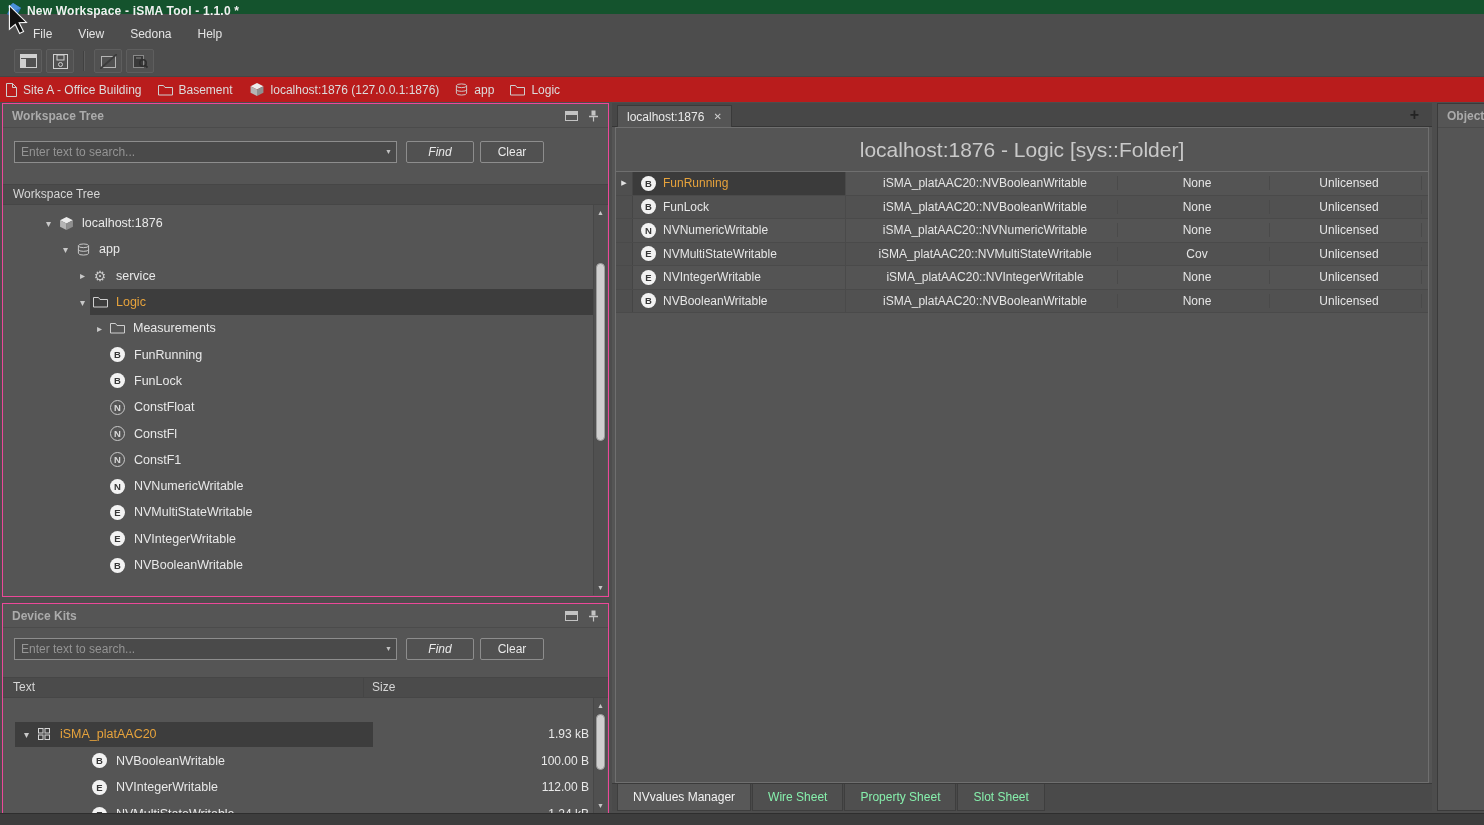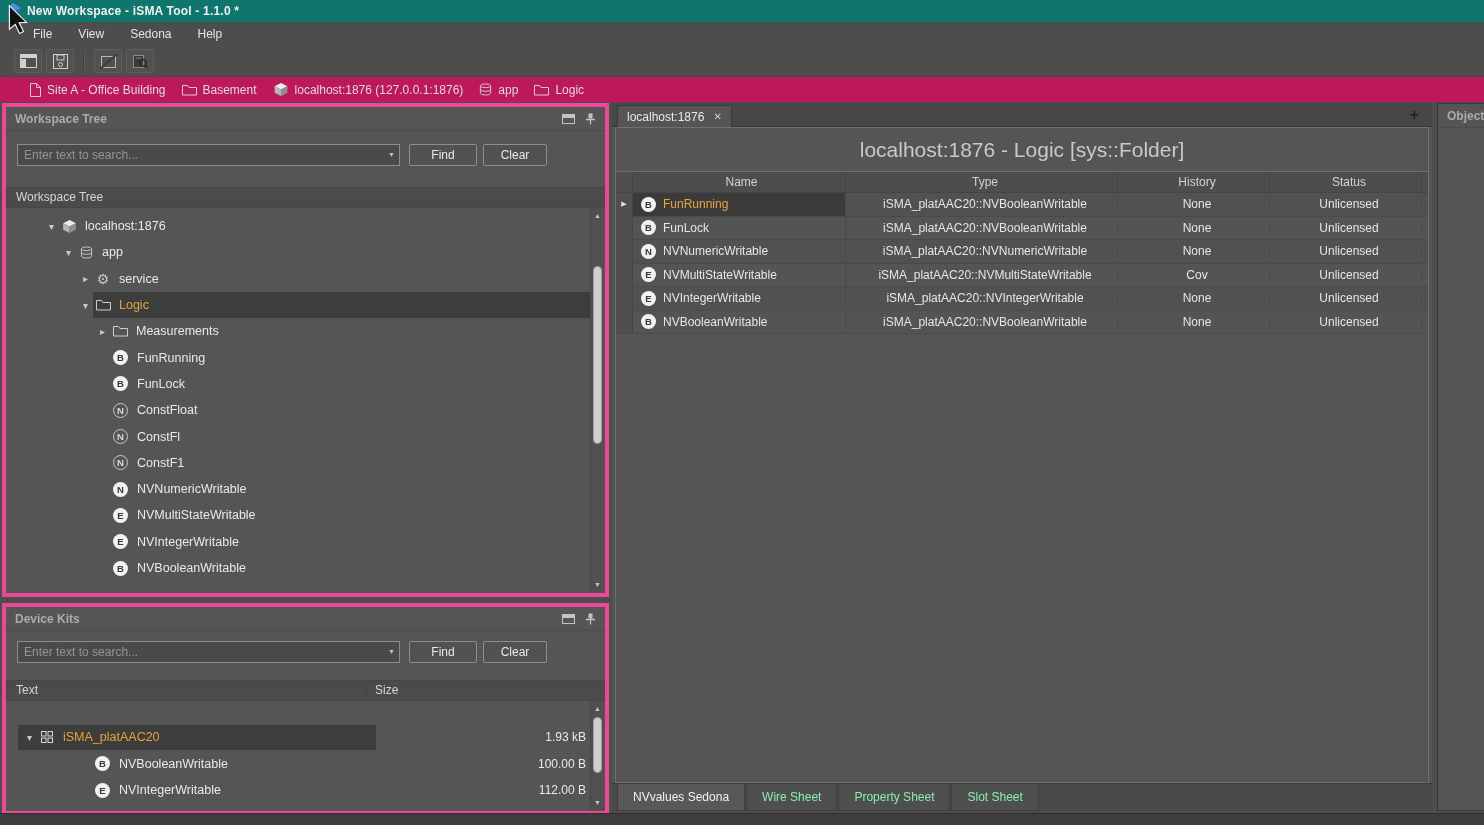--- a/index.html
+++ b/index.html
@@ -3,46 +3,46 @@
 <meta charset="utf-8">
 <style>
   * { margin:0; padding:0; box-sizing:border-box; }
   html,body { width:1484px; height:825px; overflow:hidden; }
   body {
     position:relative; background:#4d4d4d;
     font-family:"Liberation Sans","DejaVu Sans",sans-serif;
     -webkit-font-smoothing:antialiased;
   }
   
-  .titlebar { position:absolute; left:0; top:0; width:100%; height:22px; background:#0f766e; }
+  .titlebar { position:absolute; left:0; top:0; width:100%; height:14px; background:#14532d; }
   .titlebar .logo { position:absolute; left:5px; top:3px; }
   .titlebar .wtitle { position:absolute; left:27px; top:0; line-height:22px; font-size:12px; font-weight:bold; color:#f0f0f0; letter-spacing:.2px; }
   .cursor { position:absolute; left:7px; top:5px; z-index:500; pointer-events:none; }
   
   .menubar { position:absolute; left:0; top:22px; width:100%; height:24px; background:#4d4d4d; display:flex; align-items:center; padding-left:20px; }
   .menu-item { font-size:12px; color:#e4e4e4; padding:0 13px; line-height:24px; }
   
   .toolbar { position:absolute; left:0; top:46px; width:100%; height:30px; background:#4d4d4d; display:flex; align-items:center; padding-left:14px; }
   .tbtn { width:28px; height:24px; margin-right:4px; display:flex; align-items:center; justify-content:center; background:#515151; border:1px solid #5e5e5e; border-radius:2px; }
   .tsep { width:2px; height:20px; margin:0 9px 0 5px; border-left:1px solid #414141; border-right:1px solid #5d5d5d; }
   
-  .crumbbar { position:absolute; left:0; top:76px; width:100%; height:26px; background:#be185d; border-top:1px solid #454545; display:flex; align-items:center; padding-left:28px; }
+  .crumbbar { position:absolute; left:0; top:76px; width:100%; height:26px; background:#b91c1c; border-top:1px solid #454545; display:flex; align-items:center; padding-left:4px; }
   .crumb { display:flex; align-items:center; gap:6px; margin-right:16px; font-size:12px; color:#dcdcdc; }
   
-  .panel { position:absolute; background:#555; border:4px solid #ec4899; }
+  .panel { position:absolute; background:#555; border:1px solid #ec4899; }
   .phead { height:24px; display:flex; align-items:center; padding:0 9px; font-size:12px; font-weight:bold; color:#ababab; border-bottom:1px solid #4b4b4b; }
   .phead .sp { flex:1; }
   .hicon { margin-left:10px; display:flex; align-items:center; }
   .searchrow { position:absolute; left:11px; height:22px; display:flex; align-items:center; }
   .combo { width:383px; height:22px; position:relative;border-radius:8px; }
   .combo input { width:100%; height:100%; background:#4a4a4a; border:1px solid #8d8d8d; color:#e6e6e6; font-size:12px; padding:0 18px 0 6px; font-family:inherit; }
   .combo input::placeholder { color:#949494; }
   .combo .drop { position:absolute; right:5px; top:0; line-height:22px; font-size:7px; color:#c2c2c2; }
   .btn { height:22px; background:#515151; border:1px solid #8d8d8d; border-radius:2px; color:#e9e9e9; font-size:12px; display:flex; align-items:center; justify-content:center; font-family:inherit; }
-  .btn.find { width:68px; margin-left:9px; }
+  .btn.find { width:68px; margin-left:9px;font-style:italic; }
   .btn.clear { width:64px; margin-left:6px; }
   .colhead { position:absolute; left:0; right:0; height:21px; background:#4b4b4b; border-top:1px solid #464646; border-bottom:1px solid #464646; color:#d6d6d6; font-size:12px; line-height:19px; display:flex; }
   
   .treelist { position:absolute; top:101px; left:0; right:15px; bottom:1px; overflow:hidden; padding-top:5px; }
   .ti { height:26.3px; display:flex; align-items:center; position:relative; font-size:12.5px; color:#e9e9e9; white-space:nowrap; }
   .ind0{flex:0 0 38px} .ind1{flex:0 0 55px} .ind2{flex:0 0 72px} .ind3{flex:0 0 89px}
   .exp { width:15px; text-align:center; color:#c9c9c9; font-size:10px; z-index:1; }
   .exp.open::before { content:"\25BE"; }
   .exp.closed::before { content:"\25B8"; }
   .ticon { width:20px; display:flex; align-items:center; justify-content:center; z-index:1; }
@@ -404,27 +404,20 @@
 <div id="main">
   <div class="tabstrip">
     <div class="mtab">
       <span>localhost:1876</span>
       <span class="x">✕</span>
     </div>
     <span class="addtab">+</span>
   </div>
   <div class="inner">
     <div class="titleband">localhost:1876 - Logic [sys::Folder]</div>
-    <div class="ghead">
-      <div class="gut"></div>
-      <div style="width:213px; padding-left:5px;">Name</div>
-      <div style="width:272px; padding-left:7px;">Type</div>
-      <div style="width:152px; padding-left:7px;">History</div>
-      <div style="width:152px; padding-left:7px;">Status</div>
-    </div>
     <div class="grow">
       <div class="gut">
           <span class="rowptr">▶</span>
         </div>
       <div class="cname sel">
           <span class="badge filled">B</span>
           <span class="orange">FunRunning</span>
         </div>
       <div class="ctype">iSMA_platAAC20::NVBooleanWritable</div>
       <div class="chist">None</div>
@@ -475,21 +468,21 @@
       <div class="cname">
           <span class="badge filled">B</span>
           <span>NVBooleanWritable</span>
         </div>
       <div class="ctype">iSMA_platAAC20::NVBooleanWritable</div>
       <div class="chist">None</div>
       <div class="cstat">Unlicensed</div>
     </div>
   </div>
   <div class="btabs">
-    <div class="btab active">NVvalues Sedona</div>
+    <div class="btab active">NVvalues Manager</div>
     <div class="btab">Wire Sheet</div>
     <div class="btab">Property Sheet</div>
     <div class="btab">Slot Sheet</div>
   </div>
 </div>
 
 <div id="objp">
   <div class="phead">
     <span>Object Properties</span>
   </div>

